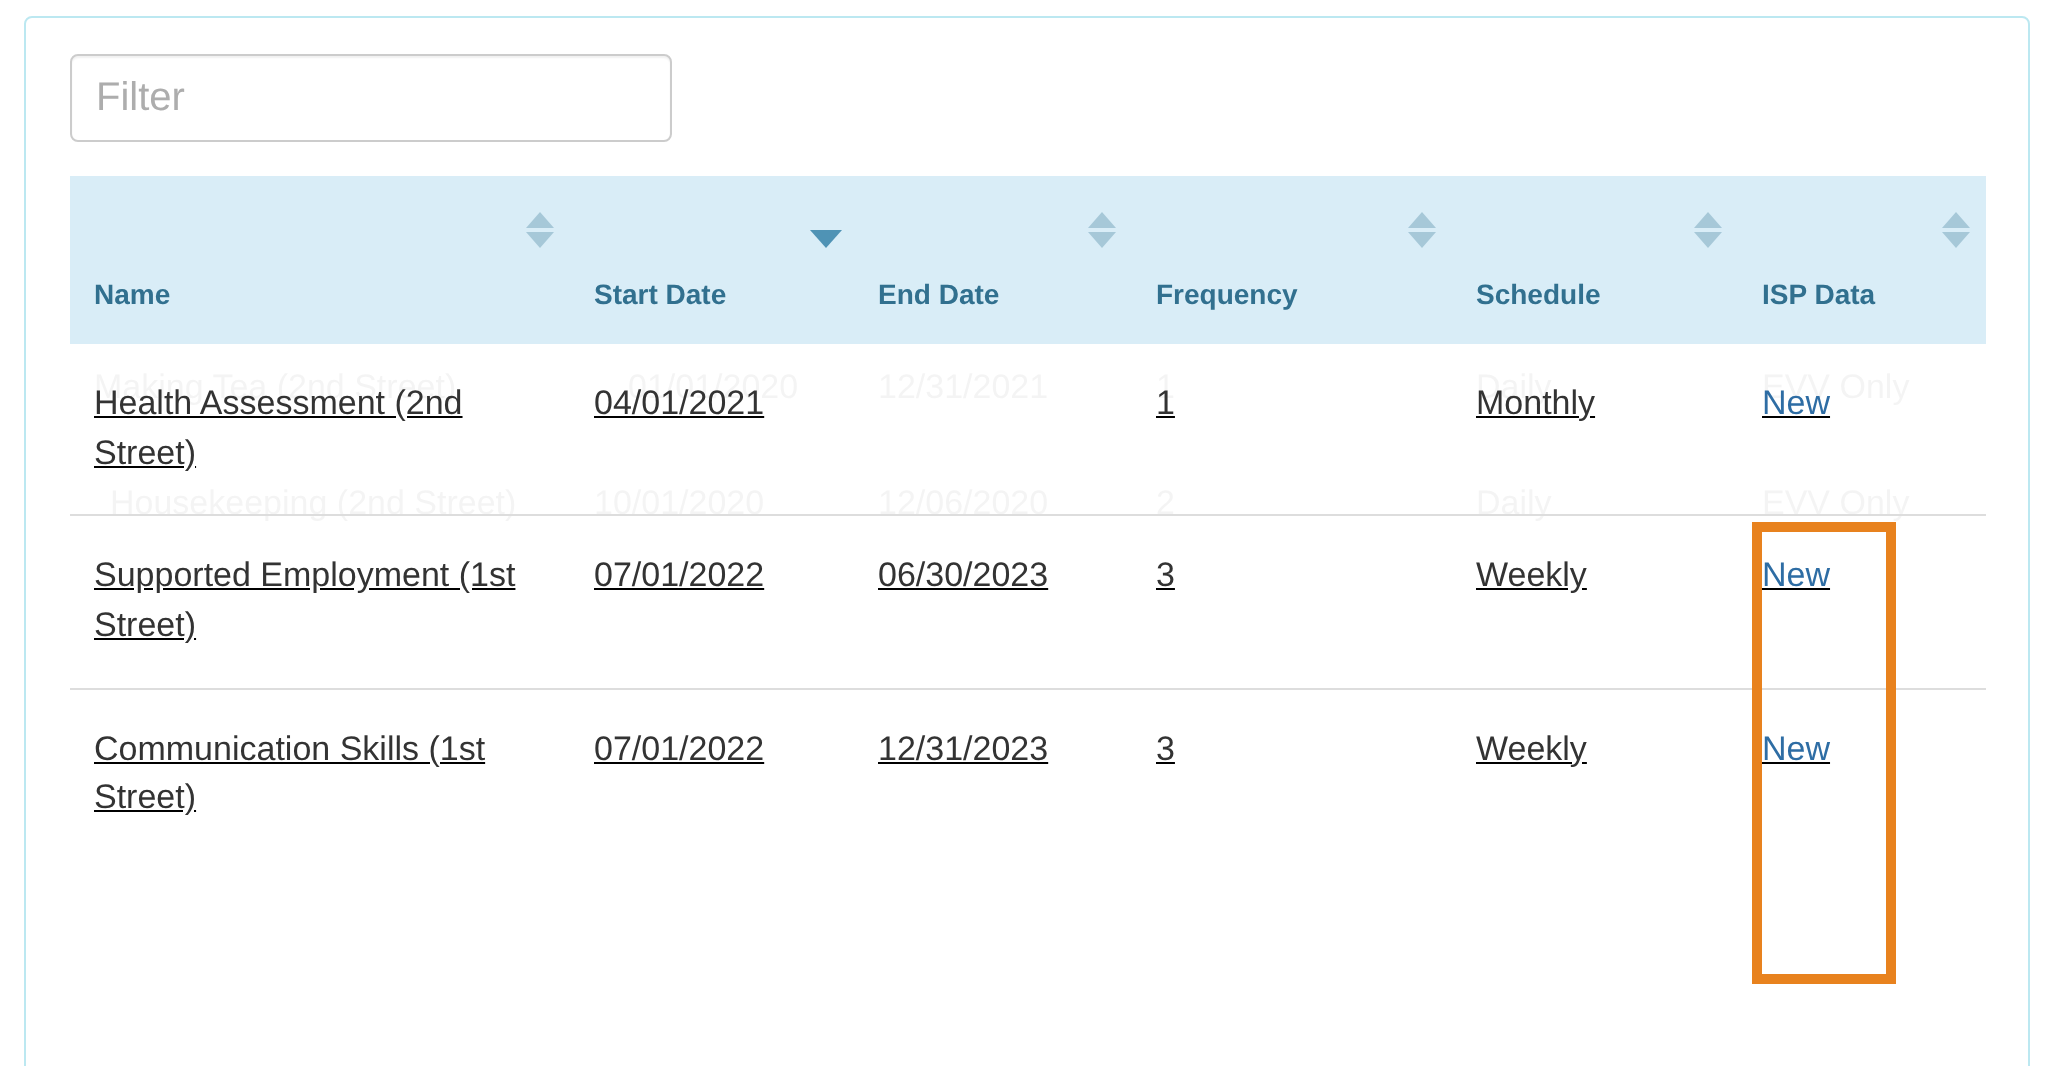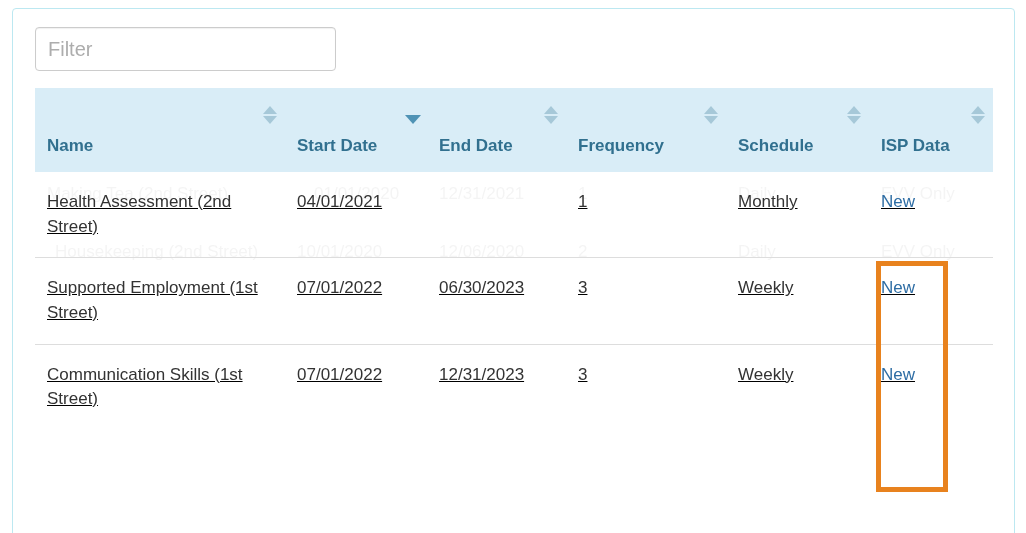--- a/index.html
+++ b/index.html
@@ -81,21 +81,21 @@
   }
 
   .grid thead tr { background: #d9edf7; }
 
   .grid th {
     position: relative;
     height: 84px;
     padding: 0 0 16px 0;
     vertical-align: bottom;
     text-align: left;
-    font-size: 17px;
+    font-size: 14px;
     font-weight: bold;
     color: #31708f;
     line-height: 1.25;
   }
   .grid th .th-label { display: block; padding-left: 12px; padding-right: 30px; }
 
   
   .sort-handle {
     position: absolute;
     right: 8px;

